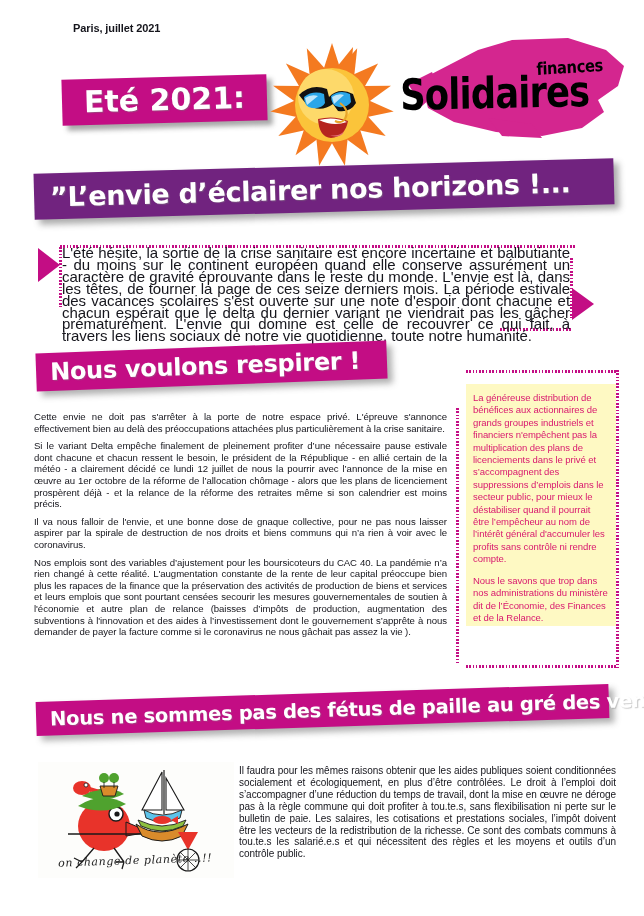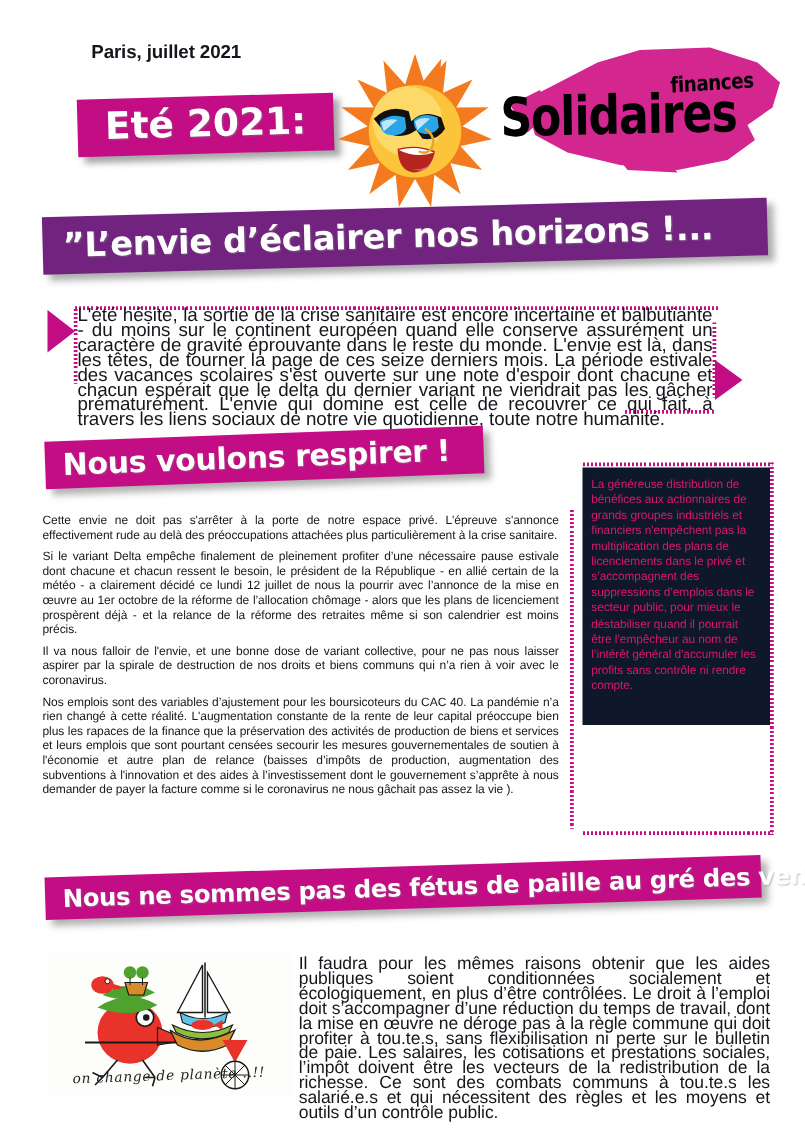--- a/index.html
+++ b/index.html
@@ -18,22 +18,22 @@
     position: absolute;
     inset: 0;
     width: 644px;
     height: 916px;
     background: #ffffff;
   }
 
   
   .dateline {
     position: absolute;
-    left: 36px; top: 33px;
-    font-size: 15px;
+    left: 36px; top: 22px;
+    font-size: 11px;
     font-weight: 600;
     letter-spacing: -0.1px;
     color: #15151c;
     white-space: nowrap;
     padding-left: 37px;
   }
 
   
   .ete-banner {
     position: absolute;
@@ -196,24 +196,24 @@
     line-height: 11.6px;
     text-align: justify;
     color: #15151c;
     letter-spacing: -0.05px;
   }
   .bodycol p:last-child { margin-bottom: 12px; }
 
   
   .sidebox {
     position: absolute;
-    left: 466px; top: 374px;
+    left: 466px; top: 384px;
     width: 150px;
-    padding: 8px 7px 24px 7px;
-    background: #0f172a;
+    padding: 8px 7px 2px 7px;
+    background: #fef9c3;
   }
   .sidebox p {
     margin: 0 0 9px 0;
     font-size: 9.5px;
     line-height: 12.4px;
     color: #d8186e;
     text-align: left;
     letter-spacing: -0.05px;
   }
   .sidebox p:last-child { margin-bottom: 0; }
@@ -239,21 +239,21 @@
   }
 
   
   .bottomtext {
     position: absolute;
     left: 239px; top: 765px;
     width: 377px;
   }
   .bottomtext p {
     margin: 0;
-    font-size: 14px;
+    font-size: 10px;
     line-height: 11.9px;
     text-align: justify;
     color: #15151c;
     letter-spacing: -0.05px;
   }
 </style>
 </head>
 <body>
 
 <div class="page">
@@ -325,33 +325,34 @@
   <div class="dash-h" style="left:500px; top:328px; width:72px;"></div>
   <div class="intro">
     <p>L'été hésite, la sortie de la crise sanitaire est encore incertaine et balbutiante - du moins sur le continent européen quand elle conserve assurément un caractère de gravité éprouvante dans le reste du monde. L'envie est là, dans les têtes, de tourner la page de ces seize derniers mois. La période estivale des vacances scolaires s'est ouverte sur une note d'espoir dont chacune et chacun espérait que le delta du dernier variant ne viendrait pas les gâcher prématurément. L'envie qui domine est celle de recouvrer ce qui fait, à travers les liens sociaux de notre vie quotidienne, toute notre humanité.</p>
   </div>
 
   <div class="mbanner" id="banner-respirer">
     <span>Nous voulons respirer  !</span>
   </div>
 
   <div class="bodycol">
-    <p>Cette envie ne doit pas s'arrêter à la porte de  notre espace privé. L'épreuve s'annonce effectivement rude au delà des préoccupations attachées plus particulièrement à la crise sanitaire.</p>
+    <p>Cette envie ne doit pas s'arrêter à la porte de  notre espace privé. L'épreuve s'annonce effectivement bien au delà des préoccupations attachées plus particulièrement à la crise sanitaire.</p>
     <p>Si le variant Delta empêche finalement de pleinement profiter d’une nécessaire pause estivale dont chacune et chacun ressent le besoin, le président de la République - en allié certain de la météo - a clairement décidé ce lundi 12 juillet de nous la pourrir avec l’annonce de la mise en œuvre au 1er octobre de la réforme de l’allocation chômage - alors que les plans de licenciement prospèrent déjà - et la relance de la réforme des retraites même si son calendrier est moins précis.</p>
-    <p>Il va nous falloir de l'envie, et une bonne dose de variant collective, pour ne pas nous laisser aspirer par la spirale de destruction de nos droits et biens communs qui n’a rien à voir avec le coronavirus.</p>
+    <p>Il va nous falloir de l'envie, et une bonne dose de gnaque collective, pour ne pas nous laisser aspirer par la spirale de destruction de nos droits et biens communs qui n’a rien à voir avec le coronavirus.</p>
     <p>Nos emplois sont des variables d’ajustement pour les boursicoteurs du CAC 40. La pandémie n’a rien changé à cette réalité. L'augmentation constante de la rente de leur capital préoccupe bien plus les rapaces de la finance que la préservation des activités de production de biens et services et leurs emplois que sont pourtant censées secourir les mesures gouvernementales de soutien à l'économie et autre plan de relance (baisses d’impôts de production, augmentation des subventions à l'innovation et des aides à l’investissement dont le gouvernement s’apprête à nous demander de payer la facture comme si le coronavirus ne nous gâchait pas assez la vie ).</p>
   </div>
 
   <div class="dash-v" style="left:456px; top:408px; height:255px;"></div>
 
   <div class="dash-h" style="left:466px; top:370px; width:152px;"></div>
   <div class="dash-v" style="left:616px; top:370px; height:298px;"></div>
   <div class="dash-h" style="left:466px; top:665px; width:152px;"></div>
   <div class="sidebox">
     <p>La généreuse distribution de bénéfices aux actionnaires de grands groupes industriels et financiers n'empêchent pas la multiplication des plans de licenciements dans le privé et s’accompagnent des suppressions d’emplois dans le secteur public, pour mieux le déstabiliser quand il pourrait être l’empêcheur au nom de l’intérêt général d'accumuler les profits sans contrôle ni rendre compte.</p>
+    <p>Nous le savons que trop dans nos administrations du ministère dit de l’Économie, des Finances et de la Relance.</p>
   </div>
 
   <div class="mbanner" id="banner-fetus">
     <span>Nous ne sommes pas des fétus de paille au gré des vents !</span>
   </div>
 
   <div class="illus">
     <svg width="196" height="116" viewBox="0 0 196 116" aria-hidden="true">
       <rect x="0" y="0" width="196" height="116" fill="#fdfdfb"></rect>
 

